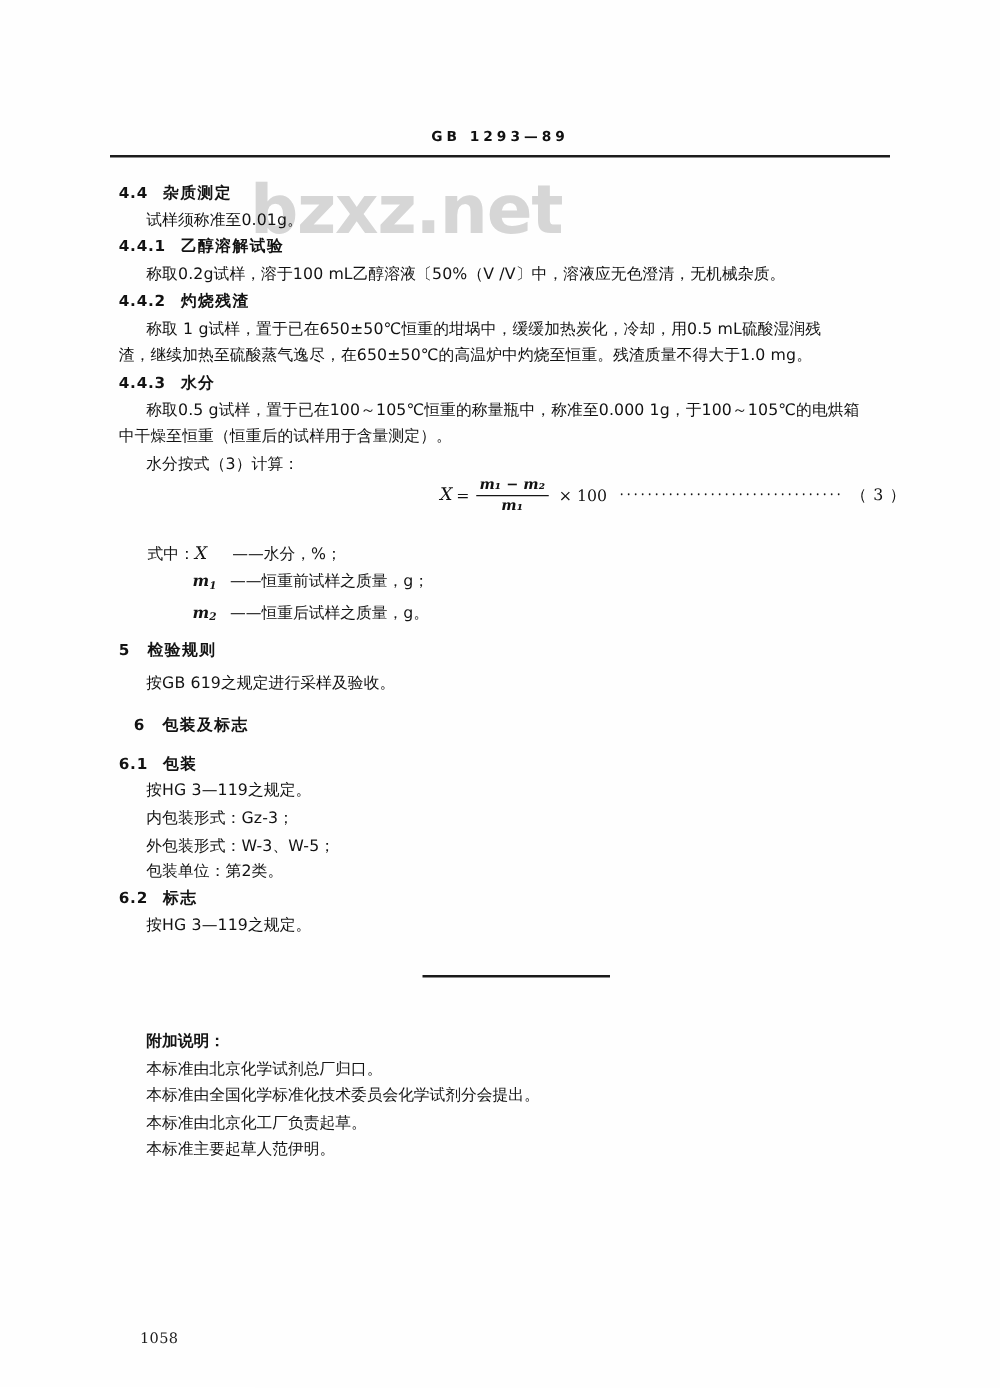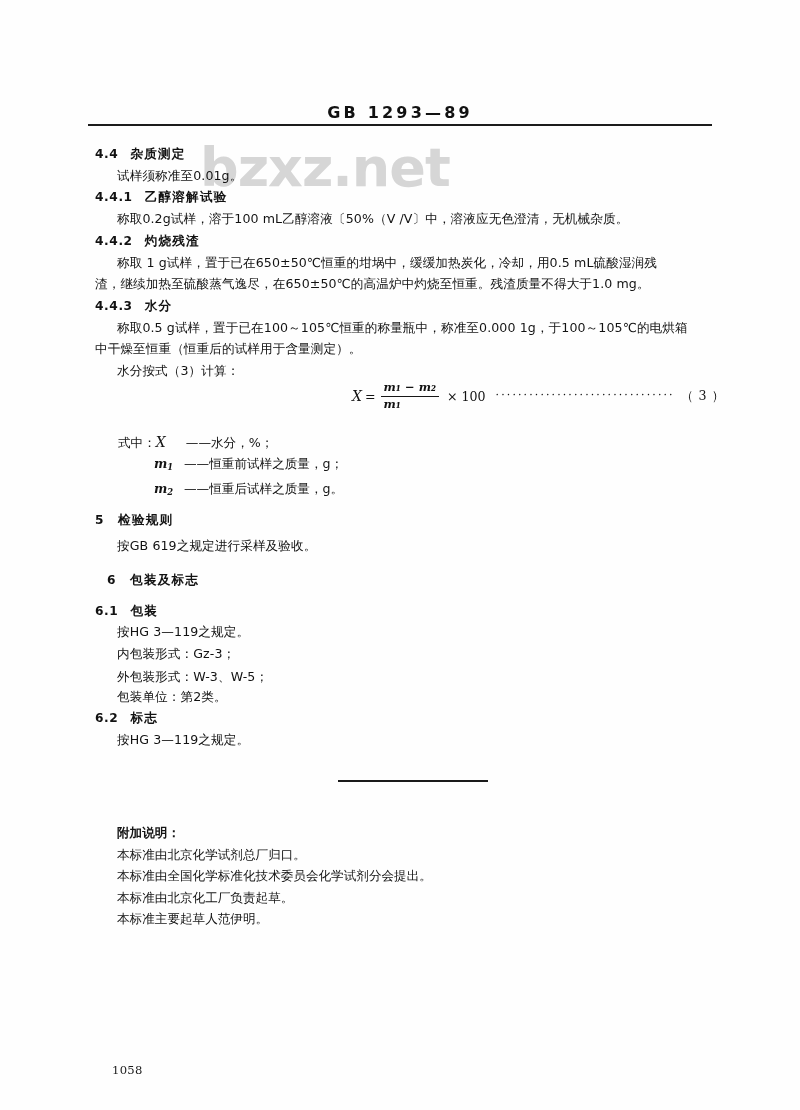--- a/index.html
+++ b/index.html
@@ -56,21 +56,21 @@
 
   
   .doc-header {
     position: absolute;
     left: 88px;
     top: 103px;
     width: 624px;
     text-align: center;
     font-family: "DejaVu Sans", "Liberation Sans", sans-serif;
     font-weight: 700;
-    font-size: 16px;
+    font-size: 11px;
     letter-spacing: 3.2px;
     color: #111;
   }
   .header-rule {
     position: absolute;
     left: 88px;
     top: 124px;
     width: 624px;
     height: 2px;
     background: #1c1c1c;
@@ -124,20 +124,21 @@
   }
   .fx-var {
     font-style: italic;
     font-size: 14px;
     margin-right: 3px;
   }
   .fx-eq { margin-right: 2px; }
   .frac {
     display: inline-flex;
     flex-direction: column;
+    align-items: center;
     vertical-align: middle;
     margin: 0 3px;
   }
   .frac .numer,
   .frac .denom {
     font-style: italic;
     font-weight: 700;
     font-size: 11.6px;
     line-height: 13px;
     padding: 0 3px;

